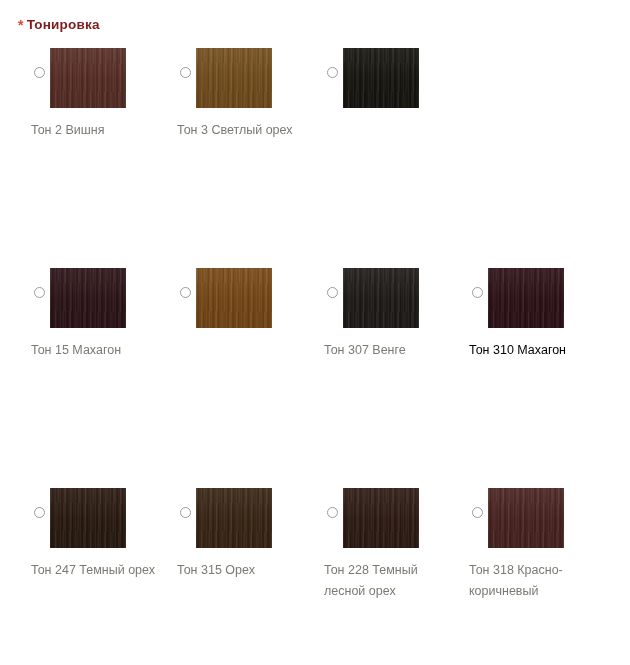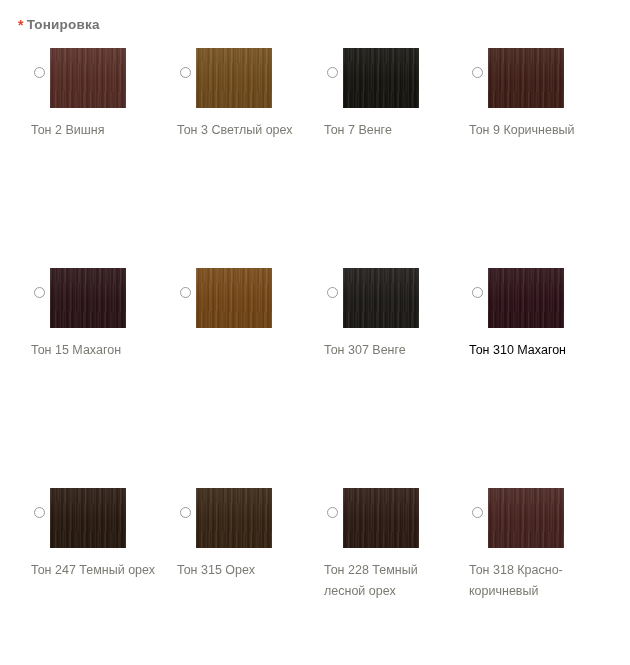--- a/index.html
+++ b/index.html
@@ -129,21 +129,21 @@
   .option-caption.muted {
     color: #000000;
   }
 </style>
 </head>
 <body>
 
 <div class="field-block">
 
   <div class="field-label">
-    <span class="req-star" style="color: rgb(232, 68, 42);">*</span><span class="label-text" style="color: #737373;">Тонировка</span>
+    <span class="req-star" style="color: rgb(232, 68, 42);">*</span><span class="label-text" style="color: #7f1d1d;">Тонировка</span>
   </div>
 
   <div class="options-grid">
 
     <div class="option-row">
       <div class="option-item col-0">
         <div class="option-control">
           <span class="radio-dot"></span>
           <span class="swatch" style="background-color: rgb(90, 46, 38);"></span>
         </div>
@@ -154,28 +154,20 @@
           <span class="radio-dot"></span>
           <span class="swatch" style="background-color: rgb(119, 80, 29);"></span>
         </div>
         <div class="option-caption">Тон 3 Светлый орех</div>
       </div>
       <div class="option-item col-2">
         <div class="option-control">
           <span class="radio-dot"></span>
           <span class="swatch" style="background-color: rgb(23, 21, 15);"></span>
         </div>
-        <div class="option-caption">Тон 7 Венге</div>
-      </div>
-      <div class="option-item col-3">
-        <div class="option-control">
-          <span class="radio-dot"></span>
-          <span class="swatch" style="background-color: rgb(68, 32, 24);"></span>
-        </div>
-        <div class="option-caption">Тон 9 Коричневый</div>
       </div>
     </div>
 
     <div class="option-row">
       <div class="option-item col-0">
         <div class="option-control">
           <span class="radio-dot"></span>
           <span class="swatch" style="background-color: rgb(45, 20, 23);"></span>
         </div>
         <div class="option-caption">Тон 15 Махагон</div>

